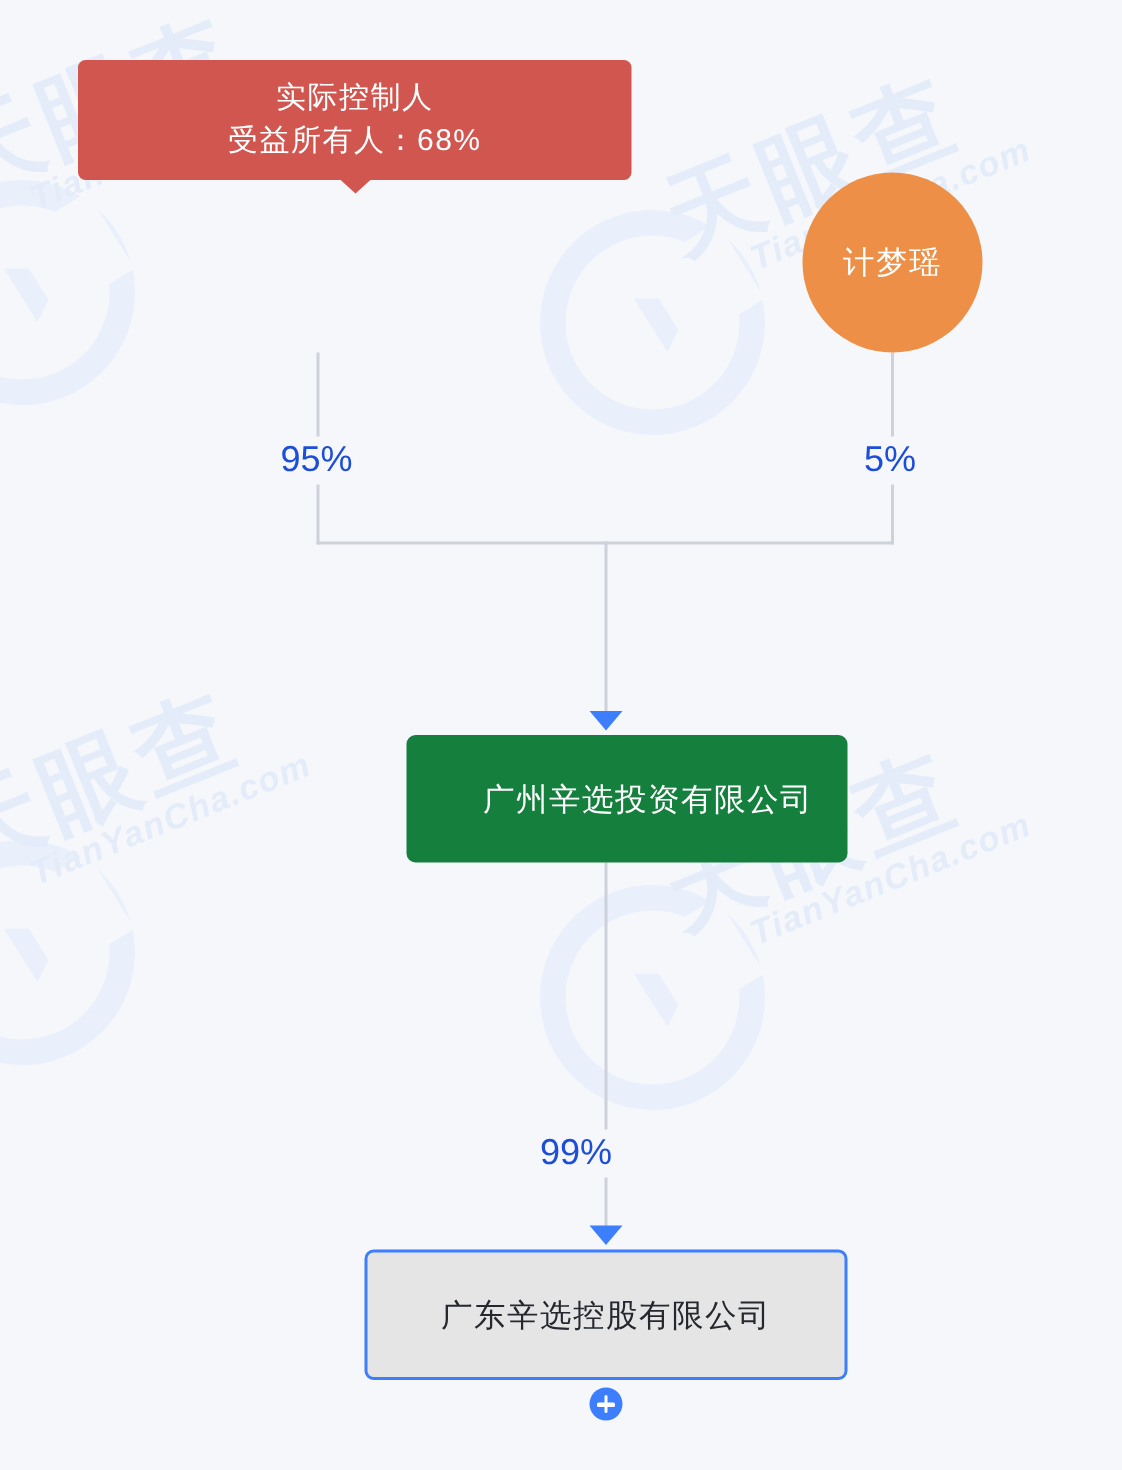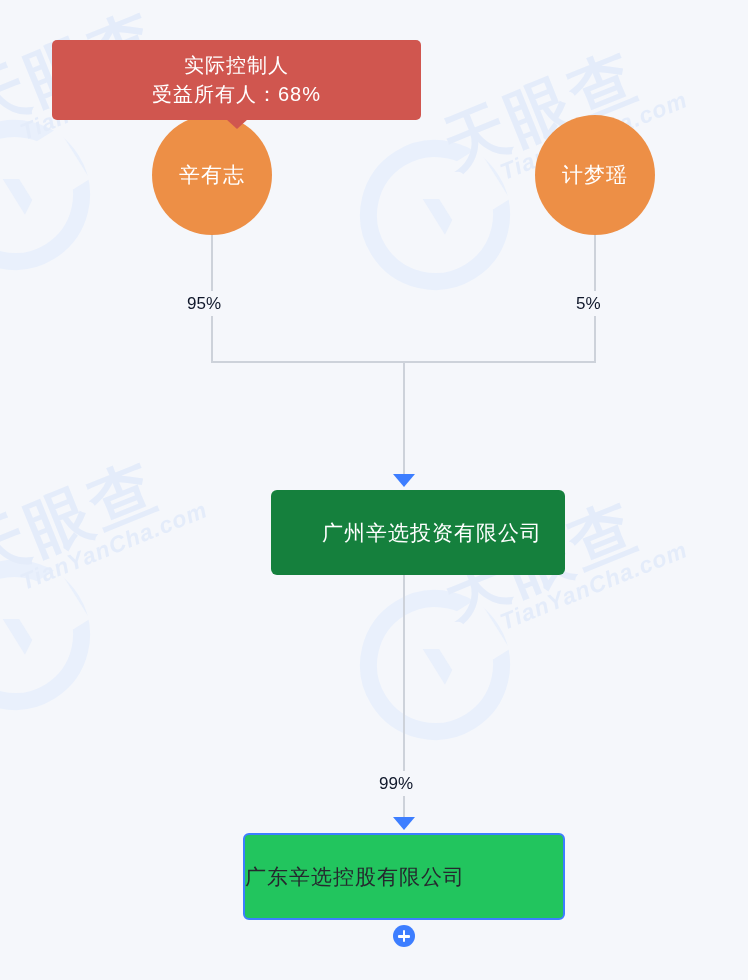--- a/index.html
+++ b/index.html
@@ -94,22 +94,22 @@
     height: 0;
     border-left: 11px solid transparent;
     border-right: 11px solid transparent;
     border-top: 13px solid #3d7eff;
     z-index: 2;
   }
 
   
   .pct {
     position: absolute;
-    color: #0f172a;
-    font-size: 17px;
+    color: #1d4ed8;
+    font-size: 24px;
     line-height: 1;
     z-index: 3;
     background: #f5f7fb;
     padding: 4px 6px;
     white-space: nowrap;
   }
 
   
   .tooltip {
     position: absolute;
@@ -180,27 +180,28 @@
     padding-left: 28px;
   }
 
   
   .box-outline {
     position: absolute;
     left: 243px;
     top: 833px;
     width: 322px;
     height: 87px;
-    background: #22c55e;
+    background: #e5e5e5;
     border: 2px solid #3d7eff;
     border-radius: 6px;
     box-sizing: border-box;
     color: #25282e;
     display: flex;
     align-items: center;
+    justify-content: center;
     font-size: 21px;
     letter-spacing: 1px;
     z-index: 4;
   }
 
   
   .expand-btn {
     position: absolute;
     left: 393px;
     top: 925px;
@@ -265,30 +266,27 @@
 
   <div class="line v" style="left:403px; top:575px; height:249px;"></div>
   <div class="arrow-down" style="left:393px; top:817px;"></div>
 
   <div class="tooltip">
     <div class="tline">实际控制人</div>
     <div class="tline">受益所有人：68%</div>
     <div class="tooltip-tip"></div>
   </div>
 
-  <div class="person" style="left:152px; top:115px;">
-    <span>辛有志</span>
-  </div>
   <div class="person" style="left:535px; top:115px;text-align:right;">
     <span>计梦瑶</span>
   </div>
 
   <div class="pct" style="left:181px; top:291px;">95%</div>
   <div class="pct" style="left:570px; top:291px;">5%</div>
-  <div class="pct" style="left:373px; top:753px;margin-top:18px;">99%</div>
+  <div class="pct" style="left:354px; top:753px;">99%</div>
 
   <div class="box-solid">
     <span>广州辛选投资有限公司</span>
   </div>
 
   <div class="box-outline">
     <span>广东辛选控股有限公司</span>
   </div>
 
   <div class="expand-btn"></div>

